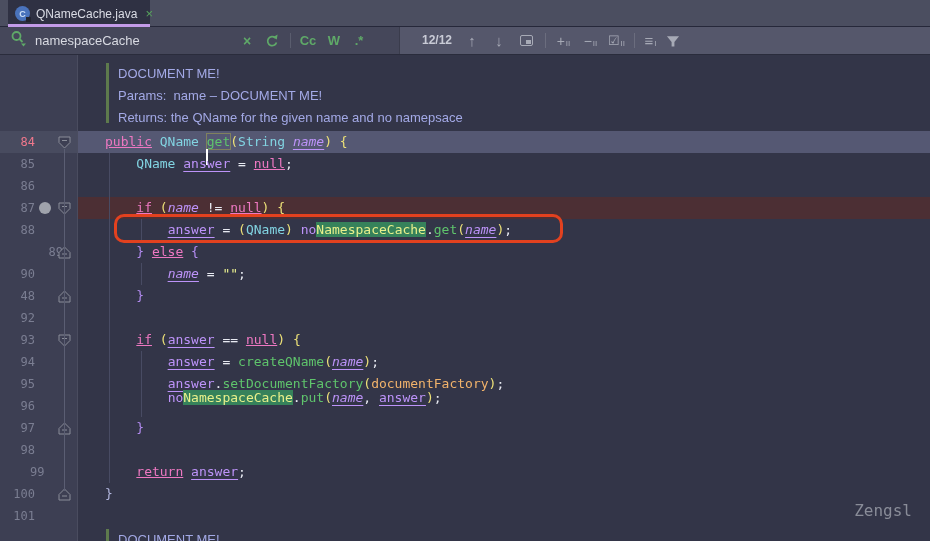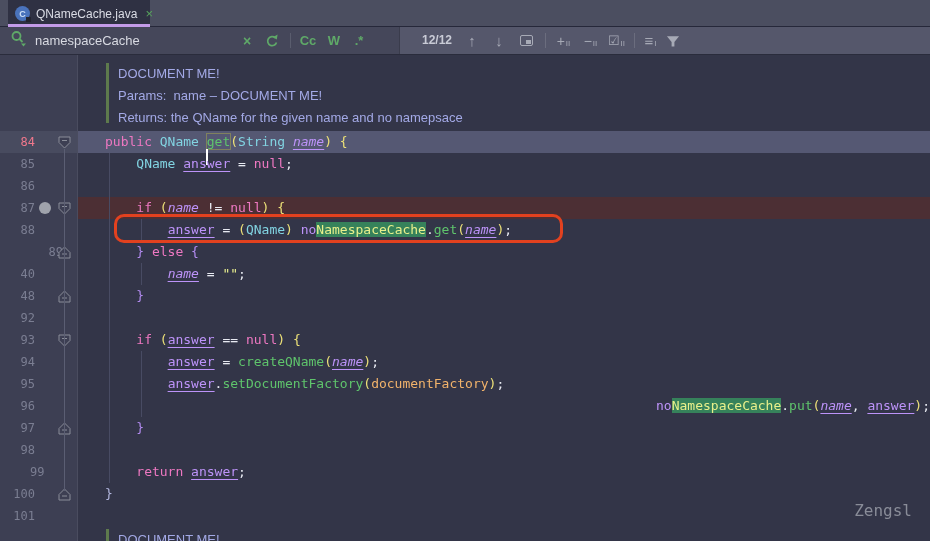--- a/index.html
+++ b/index.html
@@ -38,21 +38,21 @@
   .row-hl-cur-code { position:absolute; left:78px; right:0; height:22px; background:#555873; }
   .row-hl-maroon { position:absolute; left:78px; right:0; height:22px; background:#4C2F34; }
 
   .line-number { position:absolute; left:0; width:35px; height:22px; line-height:22px; text-align:right; color:#7B7E92; font-family:"DejaVu Sans Mono",monospace; font-size:12px; cursor:pointer; }
   .line-number.cur { color:#F0788C; }
   .bp-dot { position:absolute; left:39px; width:12px; height:12px; border-radius:50%; background:#A0A3AC; cursor:pointer; }
   .fold-marker { position:absolute; left:58px; width:13px; height:13px; cursor:pointer; }
 
   .code-row { position:absolute; left:78px; right:0; height:22px; line-height:22px; padding-left:27px; white-space:pre; font-family:"DejaVu Sans Mono",monospace; font-size:13px; color:#E8EAF2; z-index:2; cursor:text; }
 
-  .kw { color:#EE78C2; }
+  .kw { color:#EE78C2;text-decoration:underline; }
   .ty { color:#82D4E2; }
   .fn { color:#5FC46C; }
   .vr { color:#BD93F9; text-decoration:underline; text-underline-offset:3px; }
   .pm { color:#BD93F9; font-style:italic; text-decoration:underline; text-underline-offset:3px; }
   .fl { color:#BD93F9; }
   .or { color:#F2B36B; }
   .st { color:#EAF08F; }
   .pl { color:#E8EAF2; }
   .yp { color:#EDE178; }
   .vp { color:#B48CF2; }
@@ -171,42 +171,42 @@
         </svg></div>
       <div class="code-row" style="top: 142px;"><span class="pl">    </span><span class="kw">if</span><span class="pl"> </span><span class="yp">(</span><span class="pm">name</span><span class="pl"> != </span><span class="kw">null</span><span class="yp">)</span><span class="pl"> </span><span class="yp">{</span></div>
       <div class="line-number" style="top: 164px;">88</div>
       <div class="code-row" style="top: 164px;"><span class="pl">        </span><span class="vr">answer</span><span class="pl"> = </span><span class="yp">(</span><span class="ty">QName</span><span class="yp">)</span><span class="pl"> </span><span class="fl">no</span><span class="mt">NamespaceCache</span><span class="pl">.</span><span class="fn">get</span><span class="yp">(</span><span class="pm">name</span><span class="yp">)</span><span class="pl">;</span></div>
       <div class="line-number" style="top: 186px; margin-left: 28px;">89</div>
       <div class="fold-marker" style="top: 190px;"><svg width="13" height="13" viewBox="0 0 13 13">
           <path d="M1 6.5 L6.5 1 L12 6.5 V12 H1 z" fill="#3D3F53" stroke="#8A8D99"></path>
           <line x1="4" y1="8" x2="9" y2="8" stroke="#8A8D99"></line>
         </svg></div>
       <div class="code-row" style="top: 186px;"><span class="pl">    </span><span class="vp">}</span><span class="pl"> </span><span class="kw">else</span><span class="pl"> </span><span class="vp">{</span></div>
-      <div class="line-number" style="top: 208px;">40</div>
+      <div class="line-number" style="top: 208px;">90</div>
       <div class="code-row" style="top: 208px;"><span class="pl">        </span><span class="pm">name</span><span class="pl"> = </span><span class="st">""</span><span class="pl">;</span></div>
       <div class="line-number" style="top: 230px;">48</div>
       <div class="fold-marker" style="top: 234px;"><svg width="13" height="13" viewBox="0 0 13 13">
           <path d="M1 6.5 L6.5 1 L12 6.5 V12 H1 z" fill="#3D3F53" stroke="#8A8D99"></path>
           <line x1="4" y1="8" x2="9" y2="8" stroke="#8A8D99"></line>
         </svg></div>
       <div class="code-row" style="top: 230px;"><span class="pl">    </span><span class="vp">}</span></div>
       <div class="line-number" style="top: 252px;">92</div>
       <div class="code-row" style="top: 252px;"></div>
       <div class="line-number" style="top: 274px;">93</div>
       <div class="fold-marker" style="top: 278px;"><svg width="13" height="13" viewBox="0 0 13 13">
           <path d="M1 1 h11 v5.5 l-5.5 5.5 L1 6.5 z" fill="#3D3F53" stroke="#8A8D99"></path>
           <line x1="4" y1="4.5" x2="9" y2="4.5" stroke="#8A8D99"></line>
         </svg></div>
       <div class="code-row" style="top: 274px;"><span class="pl">    </span><span class="kw">if</span><span class="pl"> </span><span class="yp">(</span><span class="vr">answer</span><span class="pl"> == </span><span class="kw">null</span><span class="yp">)</span><span class="pl"> </span><span class="yp">{</span></div>
       <div class="line-number" style="top: 296px;">94</div>
       <div class="code-row" style="top: 296px;"><span class="pl">        </span><span class="vr">answer</span><span class="pl"> = </span><span class="fn">createQName</span><span class="yp">(</span><span class="pm">name</span><span class="yp">)</span><span class="pl">;</span></div>
       <div class="line-number" style="top: 318px;">95</div>
       <div class="code-row" style="top: 318px;"><span class="pl">        </span><span class="vr">answer</span><span class="pl">.</span><span class="fn">setDocumentFactory</span><span class="yp">(</span><span class="or">documentFactory</span><span class="yp">)</span><span class="pl">;</span></div>
       <div class="line-number" style="top: 340px;">96</div>
-      <div class="code-row" style="top: 340px; text-align: right;"><span class="pl">        </span><span class="fl">no</span><span class="mt">NamespaceCache</span><span class="pl">.</span><span class="fn">put</span><span class="yp">(</span><span class="pm">name</span><span class="pl">, </span><span class="vr">answer</span><span class="yp">)</span><span class="pl">;</span></div>
+      <div class="code-row" style="top: 332px;"><span class="pl">        </span><span class="fl">no</span><span class="mt">NamespaceCache</span><span class="pl">.</span><span class="fn">put</span><span class="yp">(</span><span class="pm">name</span><span class="pl">, </span><span class="vr">answer</span><span class="yp">)</span><span class="pl">;</span></div>
       <div class="line-number" style="top: 362px;">97</div>
       <div class="fold-marker" style="top: 366px;"><svg width="13" height="13" viewBox="0 0 13 13">
           <path d="M1 6.5 L6.5 1 L12 6.5 V12 H1 z" fill="#3D3F53" stroke="#8A8D99"></path>
           <line x1="4" y1="8" x2="9" y2="8" stroke="#8A8D99"></line>
         </svg></div>
       <div class="code-row" style="top: 362px;"><span class="pl">    </span><span class="vp">}</span></div>
       <div class="line-number" style="top: 384px;">98</div>
       <div class="code-row" style="top: 384px;"></div>
       <div class="line-number" style="top: 406px; padding-left: 30px;">99</div>
       <div class="code-row" style="top: 406px;"><span class="pl">    </span><span class="kw">return</span><span class="pl"> </span><span class="vr">answer</span><span class="pl">;</span></div>

